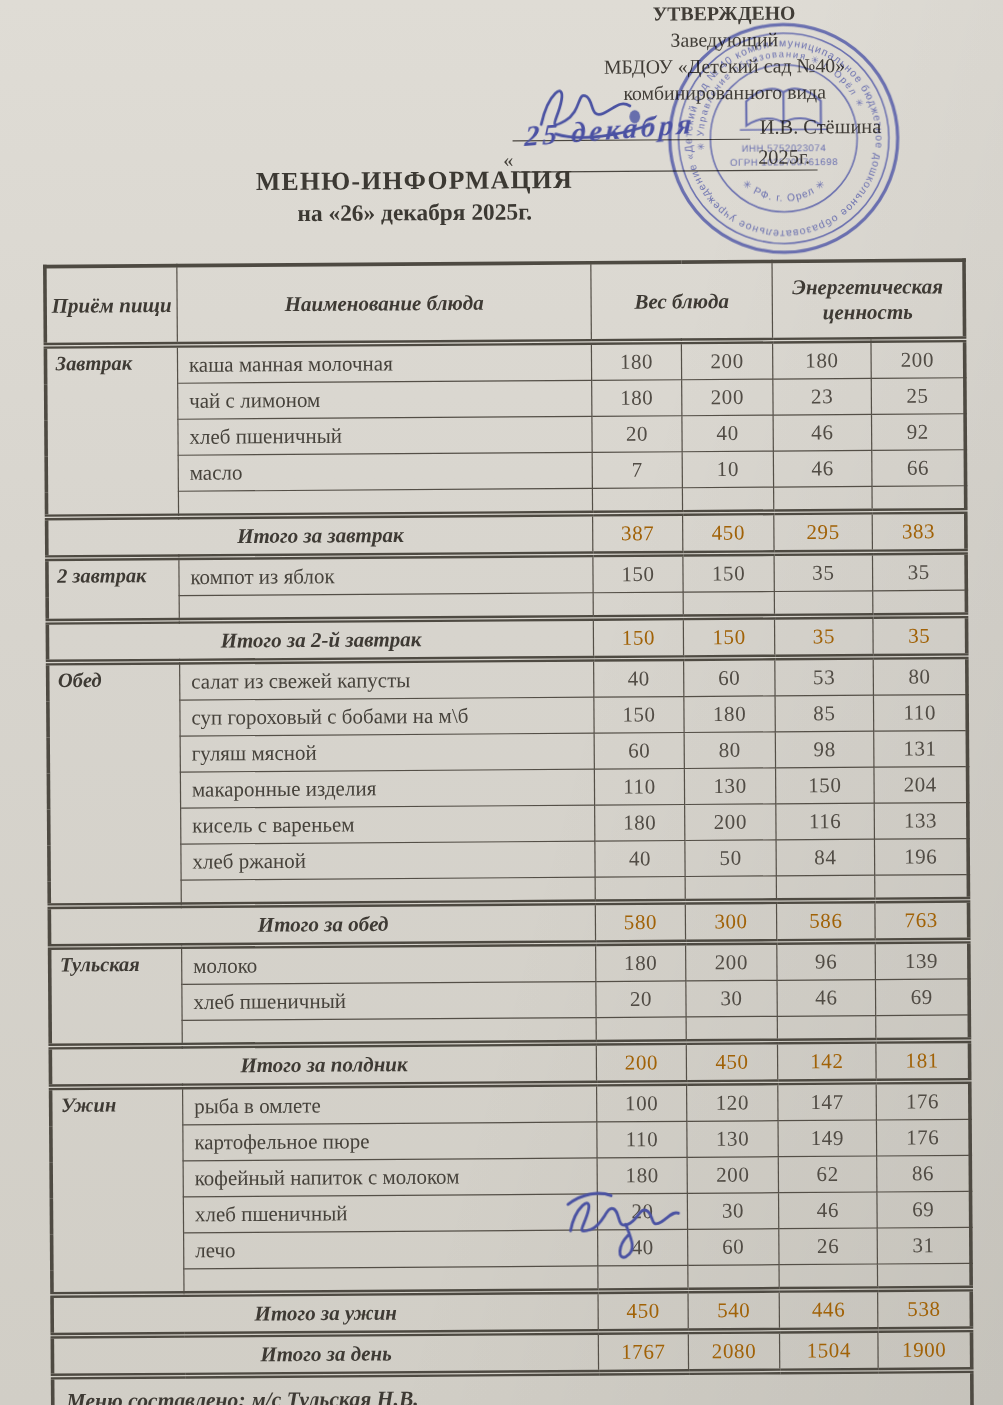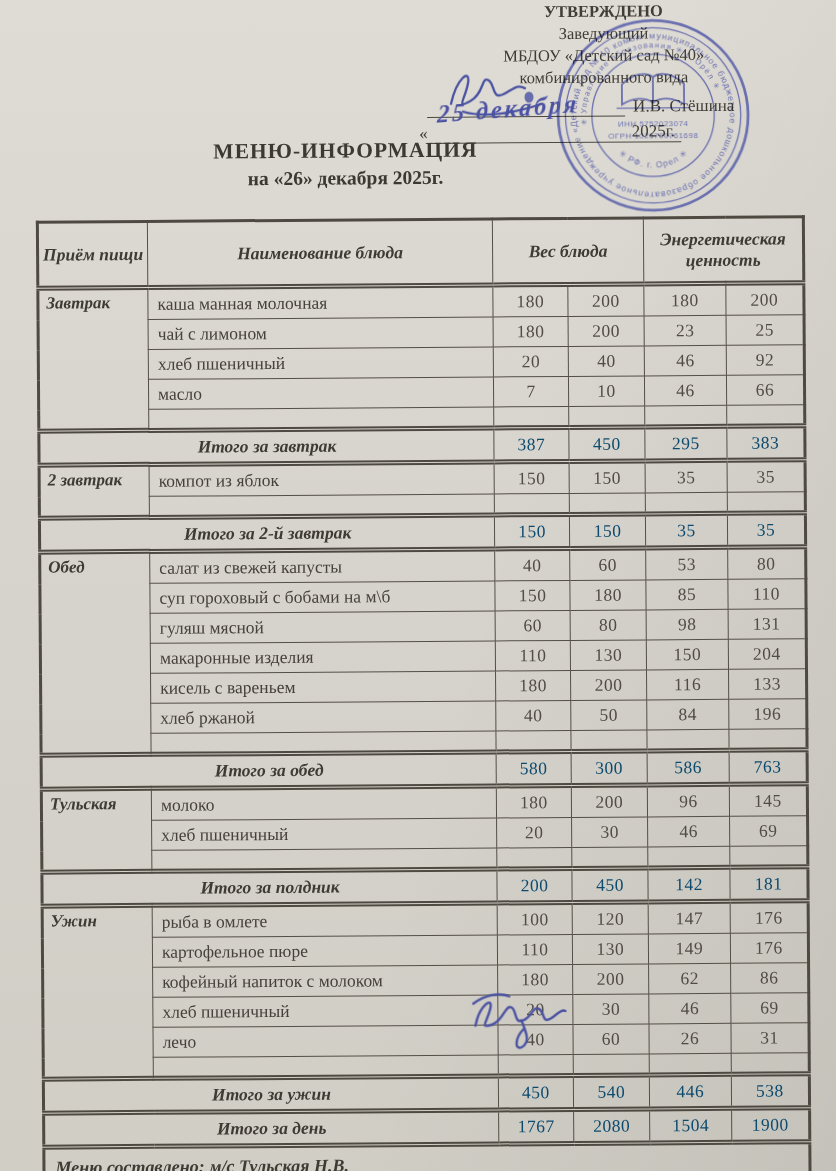--- a/index.html
+++ b/index.html
@@ -62,21 +62,21 @@
     height:58px;border-bottom:5px double #4e4a42;padding:2px;
   }
   .r-data td{height:27px;}
   .r-empty td{height:16px;}
   .r-total td{height:27px;border-top:5px double #4e4a42;border-bottom:5px double #4e4a42;}
   .c-meal{font-weight:700;font-style:italic;text-align:left;vertical-align:top;
           padding:3px 3px 0 7px;font-size:17px;color:#3e3a34;}
   .c-dish{text-align:left;padding-left:9px;font-size:17.5px;color:#46423b;}
   .c-num{text-align:center;font-size:17.5px;color:#514c45;letter-spacing:.5px;}
   .c-tlabel{font-weight:700;font-style:italic;text-align:center;font-size:17.5px;color:#3e3a34;}
-  .c-tnum{color:#0c4a6e;}
+  .c-tnum{color:#a16207;}
   .r-footer td{height:34px;}
   .c-footer{font-weight:700;font-style:italic;text-align:left;padding-left:10px;
             font-size:18px;color:#3e3a34;}
 </style>
 </head>
 <body>
 
 <div id="sheet">
 
   <div class="approval">
@@ -278,21 +278,21 @@
           <td class="c-num c-tnum">300</td>
           <td class="c-num c-tnum">586</td>
           <td class="c-num c-tnum">763</td>
         </tr>
         <tr class="r-data sec-start">
           <td class="c-meal" rowspan="3">Тульская</td>
           <td class="c-dish">молоко</td>
           <td class="c-num">180</td>
           <td class="c-num">200</td>
           <td class="c-num">96</td>
-          <td class="c-num">145</td>
+          <td class="c-num">139</td>
         </tr>
         <tr class="r-data">
           <td class="c-dish">хлеб пшеничный</td>
           <td class="c-num">20</td>
           <td class="c-num">30</td>
           <td class="c-num">46</td>
           <td class="c-num">69</td>
         </tr>
         <tr class="r-empty">
           <td class="c-dish"></td>

